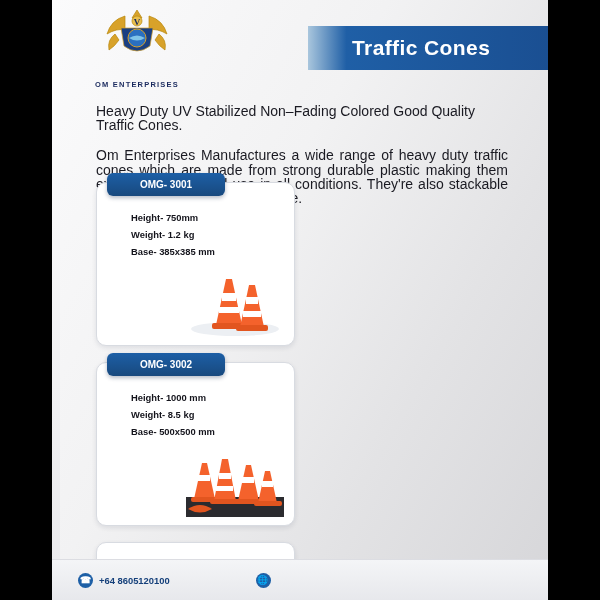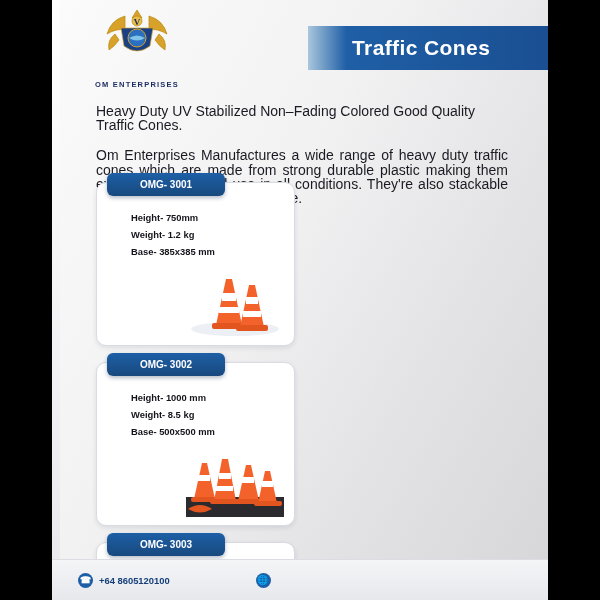--- a/index.html
+++ b/index.html
@@ -267,21 +267,20 @@
             <path d="M72 64 L79 32 L84 32 L91 64 Z" fill="#f4622c"></path>
             <rect x="76" y="42" width="11" height="6" fill="#fff"></rect>
             <rect x="68" y="62" width="28" height="5" rx="2" fill="#e2551f"></rect>
           </g>
           <path d="M2 70 q12 -8 24 0 q-12 7 -24 0" fill="#e2551f"></path>
         </svg>
       </div>
     </div>
 
     <div class="card">
-      <div class="card-tab">OMG- 3003</div>
       <div class="specs">
         <div>Height- 750mm</div>
         <div>Weight- 1.5 kg</div>
 
       </div>
 
     </div>
 
   </div>
 

